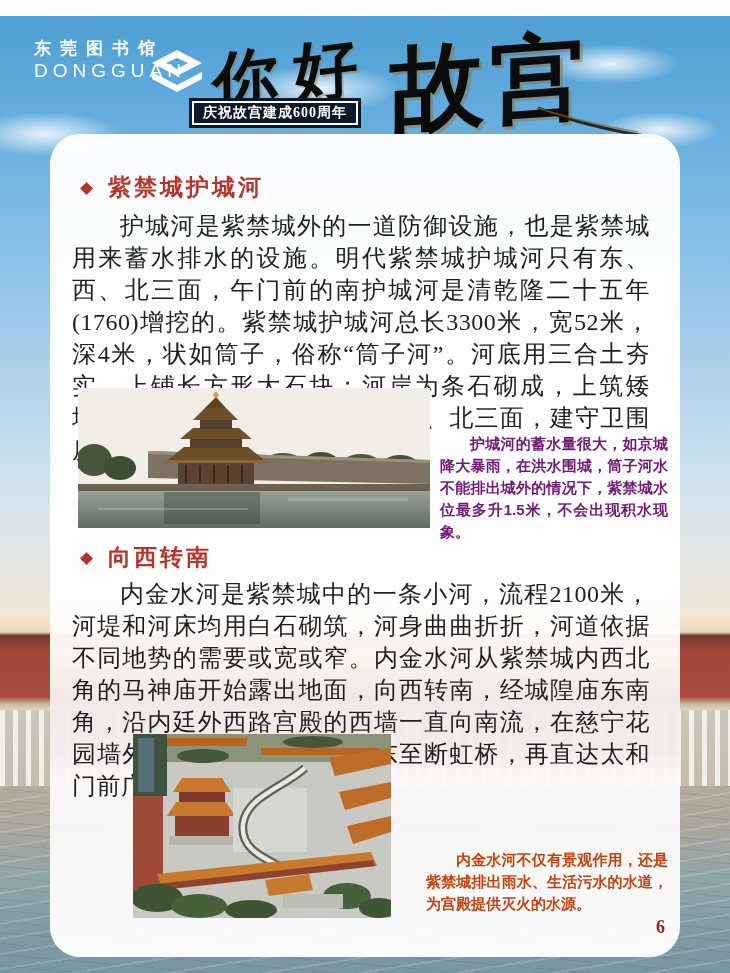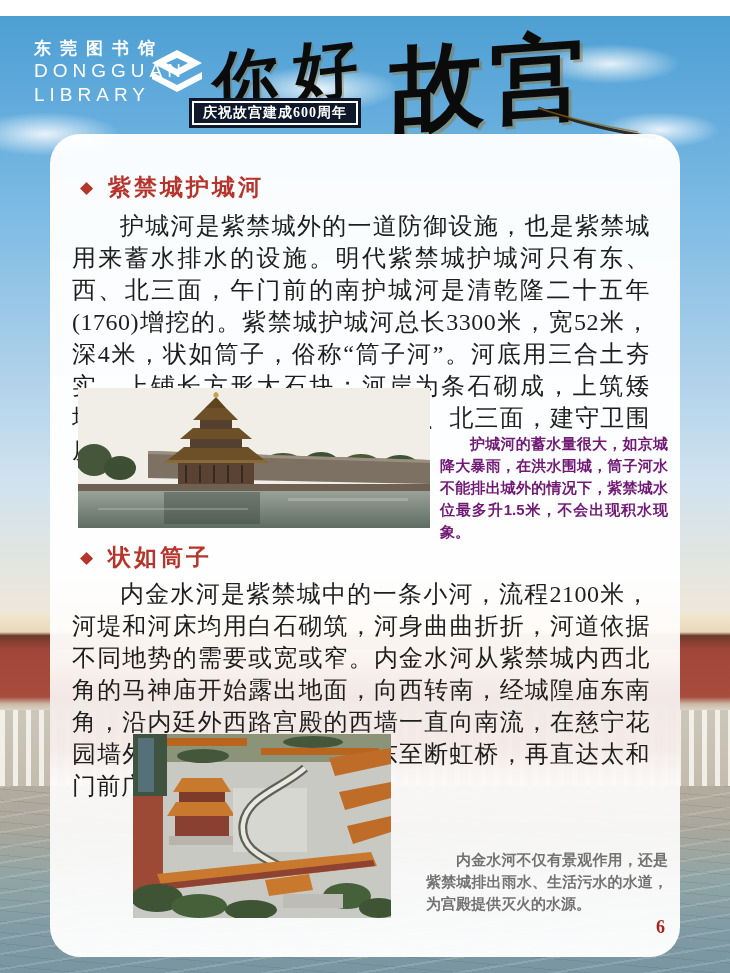--- a/index.html
+++ b/index.html
@@ -63,21 +63,21 @@
   .sec1-body{top:76px;}
   .sec2-body{top:444px;}
 
   .photo{position:absolute;display:block;}
   .photo1{left:28px;top:254px;}
   .photo2{left:83px;top:600px;}
 
   .caption{position:absolute;font-family:"Liberation Sans","DejaVu Sans",sans-serif;
            font-weight:bold;font-size:15px;line-height:22px;text-align:justify;text-indent:2em;}
   .caption1{left:390px;top:299px;width:228px;color:#701a75;}
-  .caption2{left:376px;top:715px;width:242px;color:#737373;}
+  .caption2{left:376px;top:715px;width:242px;color:#c2410c;}
 
   .page-num{position:absolute;left:606px;top:783px;color:#a5231d;font-size:18px;font-weight:bold;}
 </style>
 </head>
 <body>
 
 <div class="page">
 
   <div class="bg-sky">
     <div class="cloud c1"></div>
@@ -86,21 +86,20 @@
     <div class="cloud c4"></div>
   </div>
   <div class="bg-palace">
     <div class="balustrade"></div>
   </div>
   <div class="bg-water"></div>
 
   <div class="logo">
     <div class="cn">东莞图书馆</div>
     <div class="en">DONGGUAN</div>
-    <div class="en">LIBRARY</div>
   </div>
   <svg class="logo-icon" width="54" height="50" viewBox="0 0 54 50">
     <path fill="#fff" fill-rule="evenodd" d="M27 2 L52 15 L27 28 L2 15 Z M27 10 L38 15 L27 21 L16 15 Z"></path>
     <path fill="#fff" d="M2 24 L27 37 L52 24 L52 31 L27 44 L2 31 Z"></path>
   </svg>
 
   <div class="title-wrap">
     <span class="title-1">你好</span><span class="title-2">故宫</span>
   </div>
   <svg class="flourish" width="270" height="40" viewBox="0 0 270 40">
@@ -154,21 +153,21 @@
       <polygon points="115,32 160,32 148,20 127,20" fill="#6d4f28"></polygon>
       <polygon points="127,20 148,20 138,9" fill="#5e431f"></polygon>
       <circle cx="138" cy="7" r="2.6" fill="#c9a24a"></circle>
       <line x1="138" y1="4" x2="138" y2="9" stroke="#c9a24a" stroke-width="1.6"></line>
     </svg>
 
     <div class="caption caption1">护城河的蓄水量很大，如京城降大暴雨，在洪水围城，筒子河水不能排出城外的情况下，紫禁城水位最多升1.5米，不会出现积水现象。</div>
 
     <div class="sec-heading sec2-heading">
       <span class="diamond">◆</span>
-      <span>状如筒子</span>
+      <span>向西转南</span>
     </div>
     <div class="body-text sec2-body">内金水河是紫禁城中的一条小河，流程2100米，河堤和河床均用白石砌筑，河身曲曲折折，河道依据不同地势的需要或宽或窄。内金水河从紫禁城内西北角的马神庙开始露出地面，向西转南，经城隍庙东南角，沿内廷外西路宫殿的西墙一直向南流，在慈宁花园墙外转向东南，再折而向东至断虹桥，再直达太和门前广场。</div>
 
     <svg class="photo photo2" width="258" height="184" viewBox="0 0 258 184">
       <rect width="258" height="184" fill="#c9c9c3"></rect>
       <rect x="0" y="0" width="258" height="28" fill="#8b9478"></rect>
       <rect x="22" y="4" width="92" height="8" fill="#b9641f"></rect>
       <rect x="128" y="14" width="118" height="7" fill="#b9641f"></rect>
       <ellipse cx="70" cy="22" rx="26" ry="7" fill="#44573a"></ellipse>
       <ellipse cx="180" cy="8" rx="30" ry="6" fill="#44573a"></ellipse>

